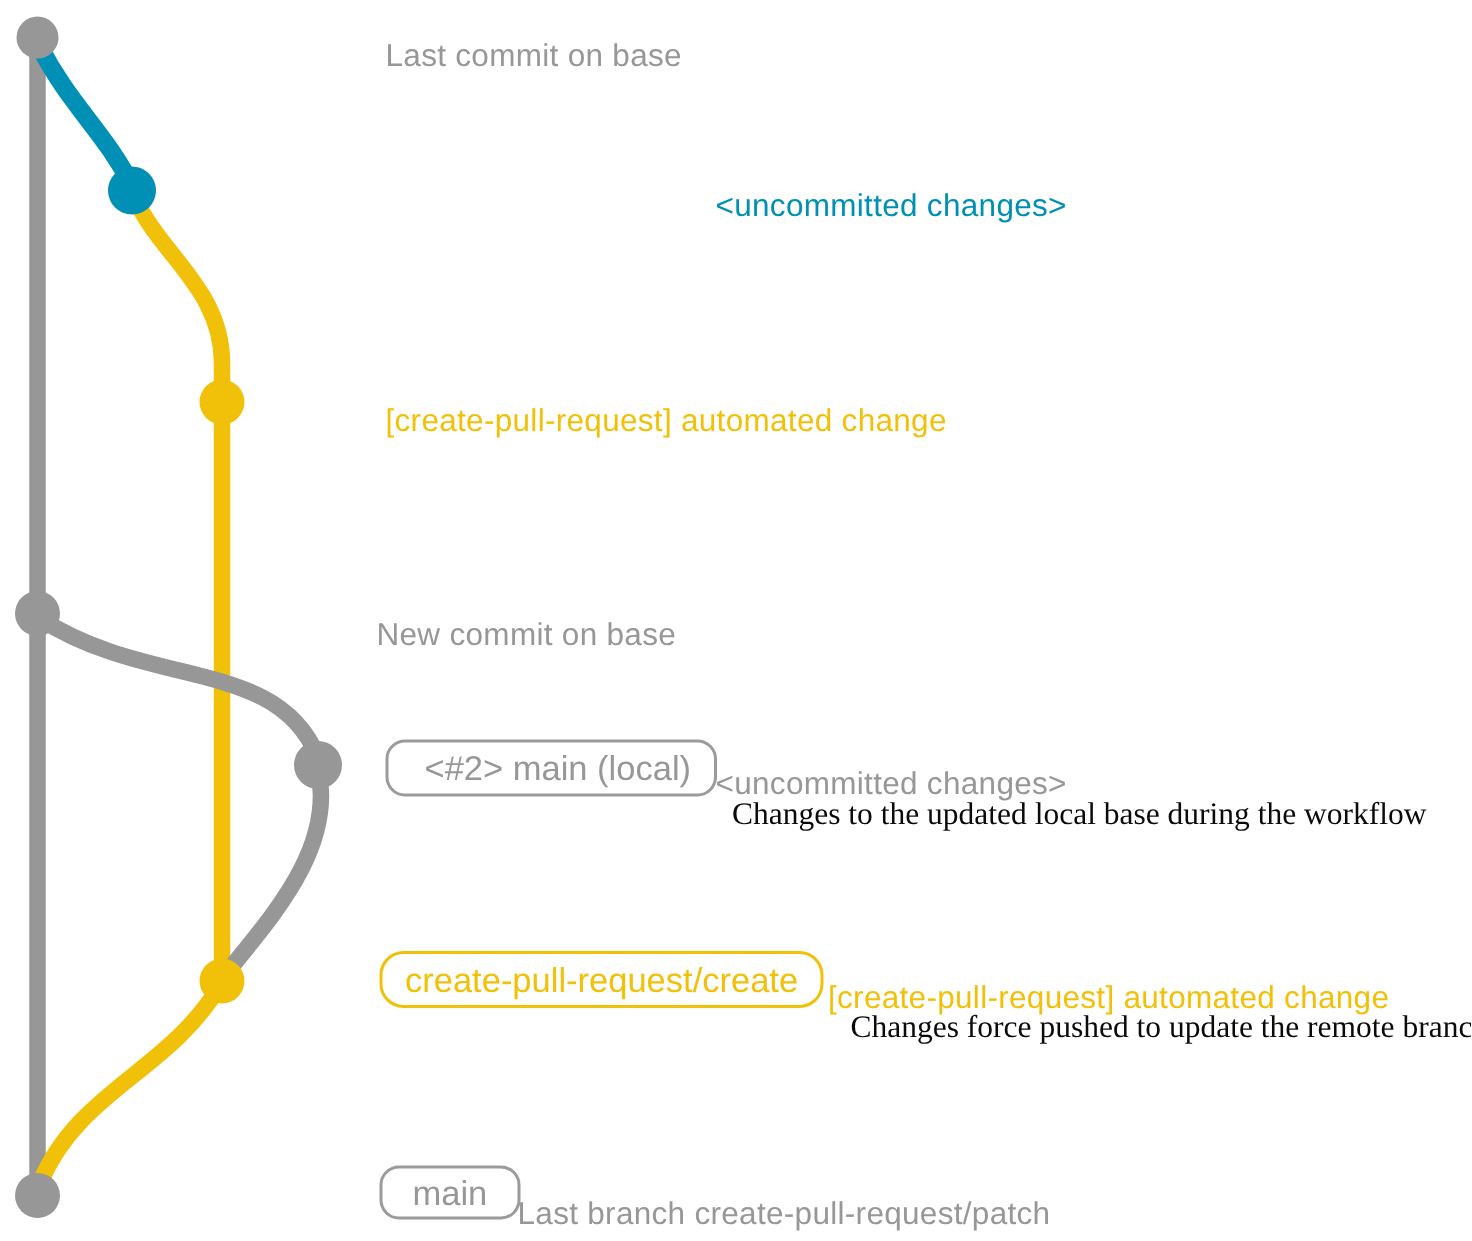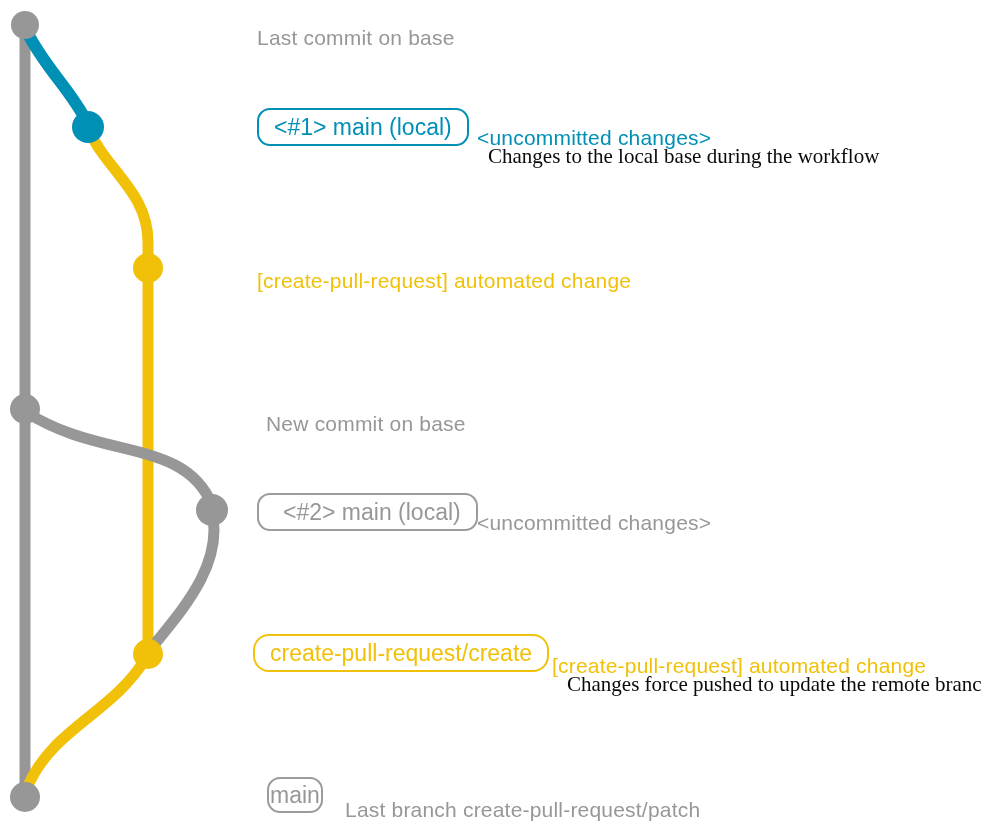--- a/index.html
+++ b/index.html
@@ -44,31 +44,30 @@
     <circle cx="88" cy="127" r="16" fill="#008fb5"></circle>
     <circle cx="148" cy="268" r="15" fill="#f1c109"></circle>
     <circle cx="25" cy="409" r="15" fill="#979797"></circle>
     <circle cx="212" cy="510" r="16" fill="#979797"></circle>
     <circle cx="148" cy="654" r="15" fill="#f1c109"></circle>
     <circle cx="25" cy="797" r="15" fill="#979797"></circle>
   </svg>
 
   <div class="abs sans lbl c-gray" style="left:257px;top:12px">Last commit on base</div>
 
-  <div class="abs badge b-blue sans" style="left:257px;top:108px">&lt;#1&gt; main (local)</div>
   <div class="abs sans lbl c-blue" style="left:477px;top:112px">&lt;uncommitted changes&gt;</div>
-  <div class="abs serif desc c-black" style="left:488px;top:144px">Changes to the local base during the workflow</div>
 
   <div class="abs sans lbl c-yellow" style="left:257px;top:255px">[create-pull-request] automated change</div>
 
-  <div class="abs sans lbl c-gray" style="left:266px;top:398px">New commit on base</div>
+  <div class="abs sans lbl c-gray" style="left:251px;top:398px">New commit on base</div>
 
   <div class="abs badge b-gray sans" style="left:257px;top:493px">&lt;#2&gt; main (local)</div>
   <div class="abs sans lbl c-gray" style="left:477px;top:497px">&lt;uncommitted changes&gt;</div>
+  <div class="abs serif desc c-black" style="left:488px;top:530px">Changes to the updated local base during the workflow</div>
 
   <div class="abs badge b-yellow sans" style="left:253px;top:634px;border-radius:16px">create-pull-request/create</div>
   <div class="abs sans lbl c-yellow" style="left:552px;top:640px">[create-pull-request] automated change</div>
   <div class="abs serif desc c-black" style="left:567px;top:672px">Changes force pushed to update the remote branch</div>
 
-  <div class="abs badge b-gray sans" style="left:267px;top:777px;padding:3px 1px">main</div>
+  <div class="abs badge b-gray sans" style="left:253px;top:777px;padding:3px 20px">main</div>
   <div class="abs sans lbl c-gray" style="left:345px;top:784px">Last branch create-pull-request/patch</div>
 
 </div>
 
 </body></html>

